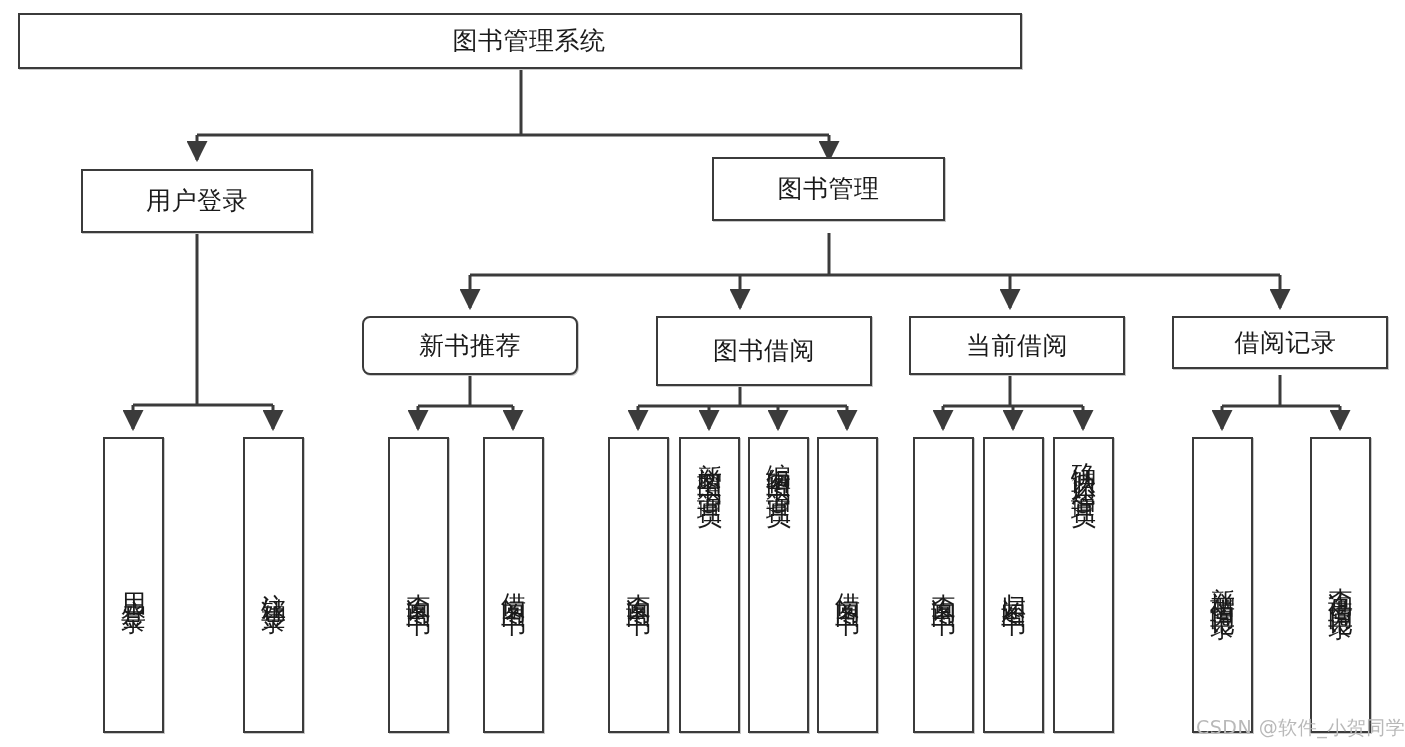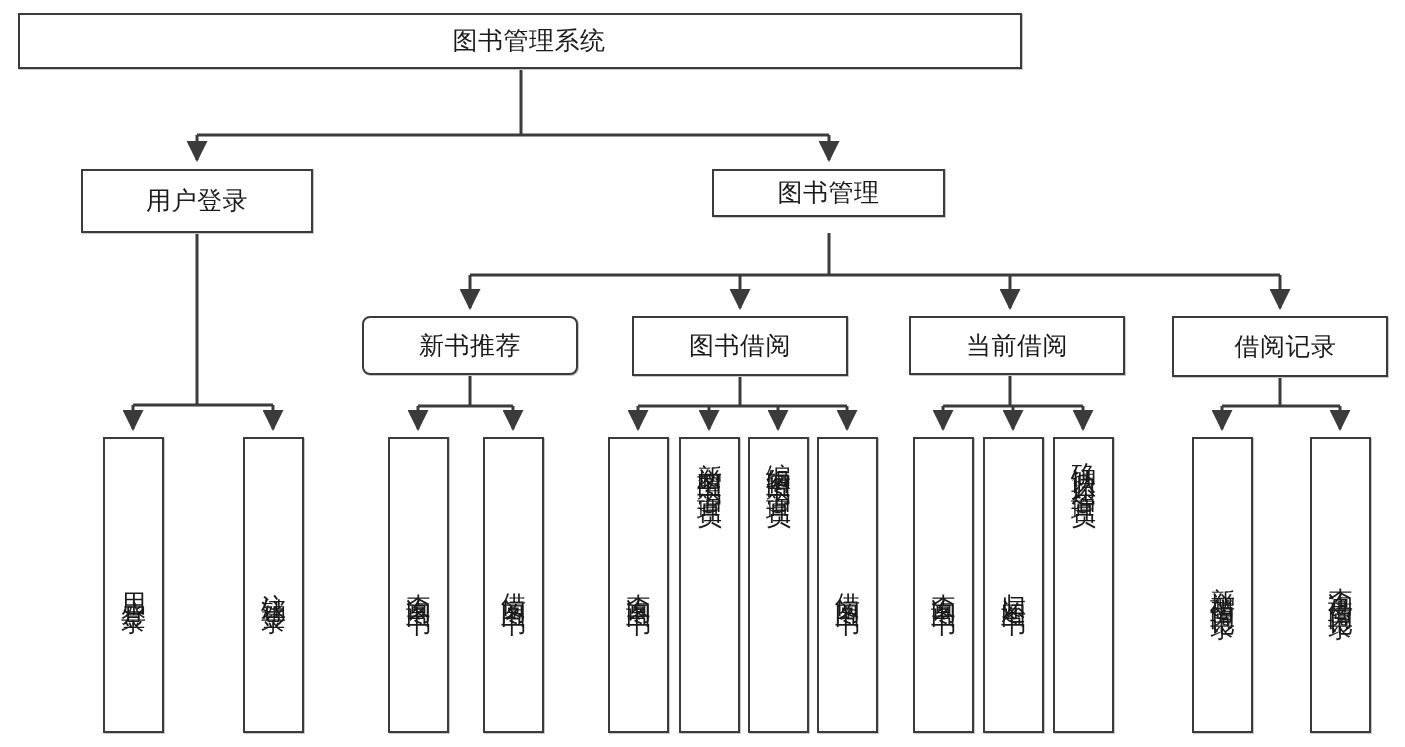--- a/index.html
+++ b/index.html
@@ -129,33 +129,33 @@
     </g>
   </svg>
 
   <div id="nodes">
       <div class="node horiz" style="left: 18px; top: 13px; width: 1004px; height: 56px; padding-left: 18px;">
         <span class="node-label">图书管理系统</span>
       </div>
       <div class="node horiz" style="left: 81px; top: 169px; width: 232px; height: 64px;">
         <span class="node-label">用户登录</span>
       </div>
-      <div class="node horiz" style="left: 712px; top: 169px; width: 233px; height: 48px;">
+      <div class="node horiz" style="left: 712px; top: 157px; width: 233px; height: 64px;">
         <span class="node-label">图书管理</span>
       </div>
       <div class="node horiz" style="left: 362px; top: 316px; width: 216px; height: 59px; border-radius: 8px;">
         <span class="node-label">新书推荐</span>
       </div>
-      <div class="node horiz" style="left: 632px; top: 316px; width: 216px; height: 60px;">
+      <div class="node horiz" style="left: 656px; top: 316px; width: 216px; height: 70px;">
         <span class="node-label">图书借阅</span>
       </div>
       <div class="node horiz" style="left: 902px; top: 316px; width: 216px; height: 59px; margin-left: 7px;">
         <span class="node-label">当前借阅</span>
       </div>
-      <div class="node horiz" style="left: 1172px; top: 316px; width: 216px; height: 61px; padding-left: 11px;">
+      <div class="node horiz" style="left: 1172px; top: 316px; width: 216px; height: 53px; padding-left: 11px;">
         <span class="node-label">借阅记录</span>
       </div>
       <div class="node vert mid" style="left: 103px; top: 437px; width: 61px; height: 296px;">
         <span class="node-label">用户登录</span>
       </div>
       <div class="node vert mid" style="left: 243px; top: 437px; width: 61px; height: 296px;">
         <span class="node-label">注销登录</span>
       </div>
       <div class="node vert mid" style="left: 388px; top: 437px; width: 61px; height: 296px;">
         <span class="node-label">查询图书</span>
@@ -185,14 +185,17 @@
         <span class="node-label">确认归还（管理员）</span>
       </div>
       <div class="node vert mid" style="left: 1192px; top: 437px; width: 61px; height: 296px;">
         <span class="node-label">新增借阅记录</span>
       </div>
       <div class="node vert mid" style="left: 1310px; top: 437px; width: 61px; height: 296px;">
         <span class="node-label">查询借阅记录</span>
       </div>
     </div>
 
+  <div class="watermark" style="left: 1196px; top: 715px;">
+    <span>CSDN @软件_小贺同学</span>
+  </div>
 
 </div>
 
 </body></html>

